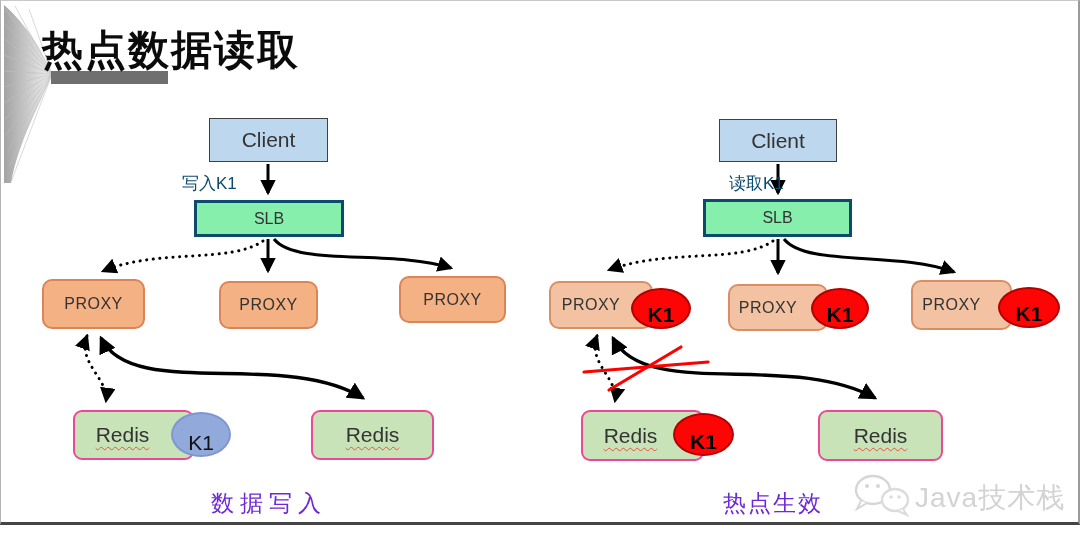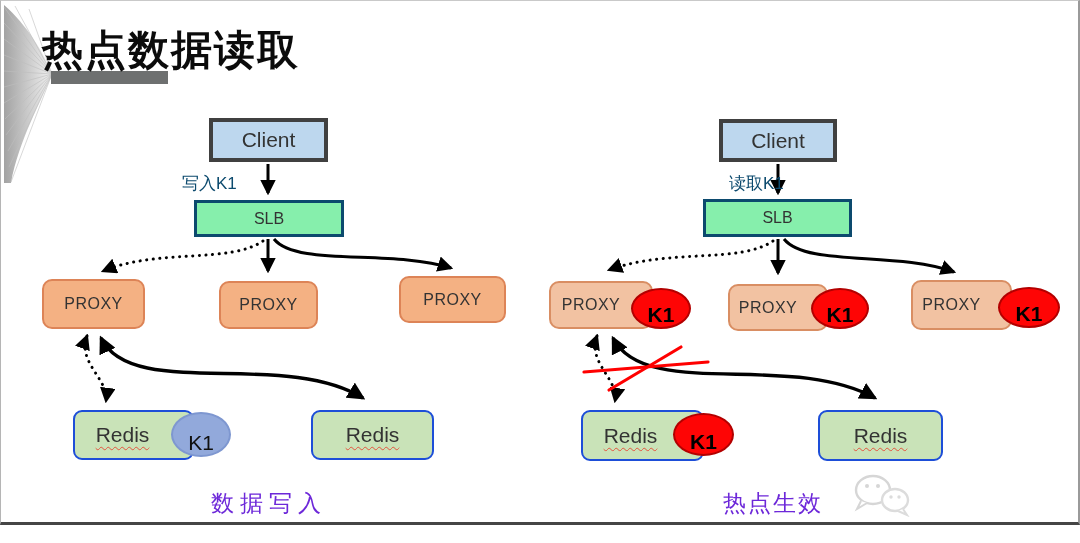--- a/index.html
+++ b/index.html
@@ -13,25 +13,25 @@
   .abs{position:absolute; box-sizing:border-box;}
   .page-title{
     left:41px; top:22px; font-size:41px; font-weight:800; color:#0b0b0b;
     letter-spacing:2px; white-space:nowrap; z-index:3;
   }
   .title-underline{ left:50px; top:70px; width:117px; height:13px; background:#6e7070; z-index:2;}
   .node{
     display:flex; align-items:center; justify-content:center;
     color:#333; z-index:2;
   }
-  .client{ background:#BDD7EE; border:4px solid #404040; font-size:21px;}
+  .client{ background:#BDD7EE; border:1px solid #404040; font-size:21px;}
   .slb{ background:#86efac; border:3px solid #0c4a6e; font-size:16px;}
   .proxy{ background:#F4B183; border:2px solid #DD8457; border-radius:10px; font-size:16px; letter-spacing:.5px;}
   .proxy.light{ background:#F2C2A2; border-color:#D98E63;}
-  .redis{ background:#C9E3B8; border:2px solid #1d4ed8; border-radius:9px; font-size:21px;}
+  .redis{ background:#C9E3B8; border:2px solid #ec4899; border-radius:9px; font-size:21px;}
   .redis .lbl{ text-decoration:underline wavy #e4533f 1px; text-underline-offset:4px;}
   .badge{
     display:flex; align-items:flex-end; justify-content:center;
     border-radius:50%; font-size:21px; color:#101010; z-index:4;
   }
   .badge.blue{ background:#92A9DB; border:2px solid #7E97D0;}
   .badge.red{ background:#FE0505; border:2px solid #B30000; color:#000; font-weight:600;}
   .flow-label{ font-size:17px; color:#0c4a6e; z-index:3; white-space:nowrap;}
   .caption{ font-size:23px; color:#6d28d9; z-index:3; white-space:nowrap;}
   .caption.spaced{ letter-spacing:6px;}
@@ -174,14 +174,15 @@
   <svg class="abs" style="left:850px;top:472px;z-index:3;" width="62" height="44" viewBox="0 0 62 44">
     <ellipse cx="22" cy="17" rx="17" ry="14" fill="#ffffff" stroke="#d6d6d6" stroke-width="2.4"></ellipse>
     <path d="M10,28 L6,36 L16,30" fill="#ffffff" stroke="#d6d6d6" stroke-width="2"></path>
     <circle cx="16" cy="13" r="2" fill="#d6d6d6"></circle>
       <circle cx="27" cy="13" r="2" fill="#d6d6d6"></circle>
     <ellipse cx="44" cy="27" rx="13" ry="11" fill="#ffffff" stroke="#dcdcdc" stroke-width="2.4"></ellipse>
     <path d="M52,36 L56,42 L47,38" fill="#ffffff" stroke="#dcdcdc" stroke-width="2"></path>
     <circle cx="40" cy="24" r="1.7" fill="#dcdcdc"></circle>
       <circle cx="48" cy="24" r="1.7" fill="#dcdcdc"></circle>
   </svg>
+  <div class="abs watermark-text" style="left:914px;top:478px;">Java技术栈</div>
 
 </div>
 
 </body></html>

